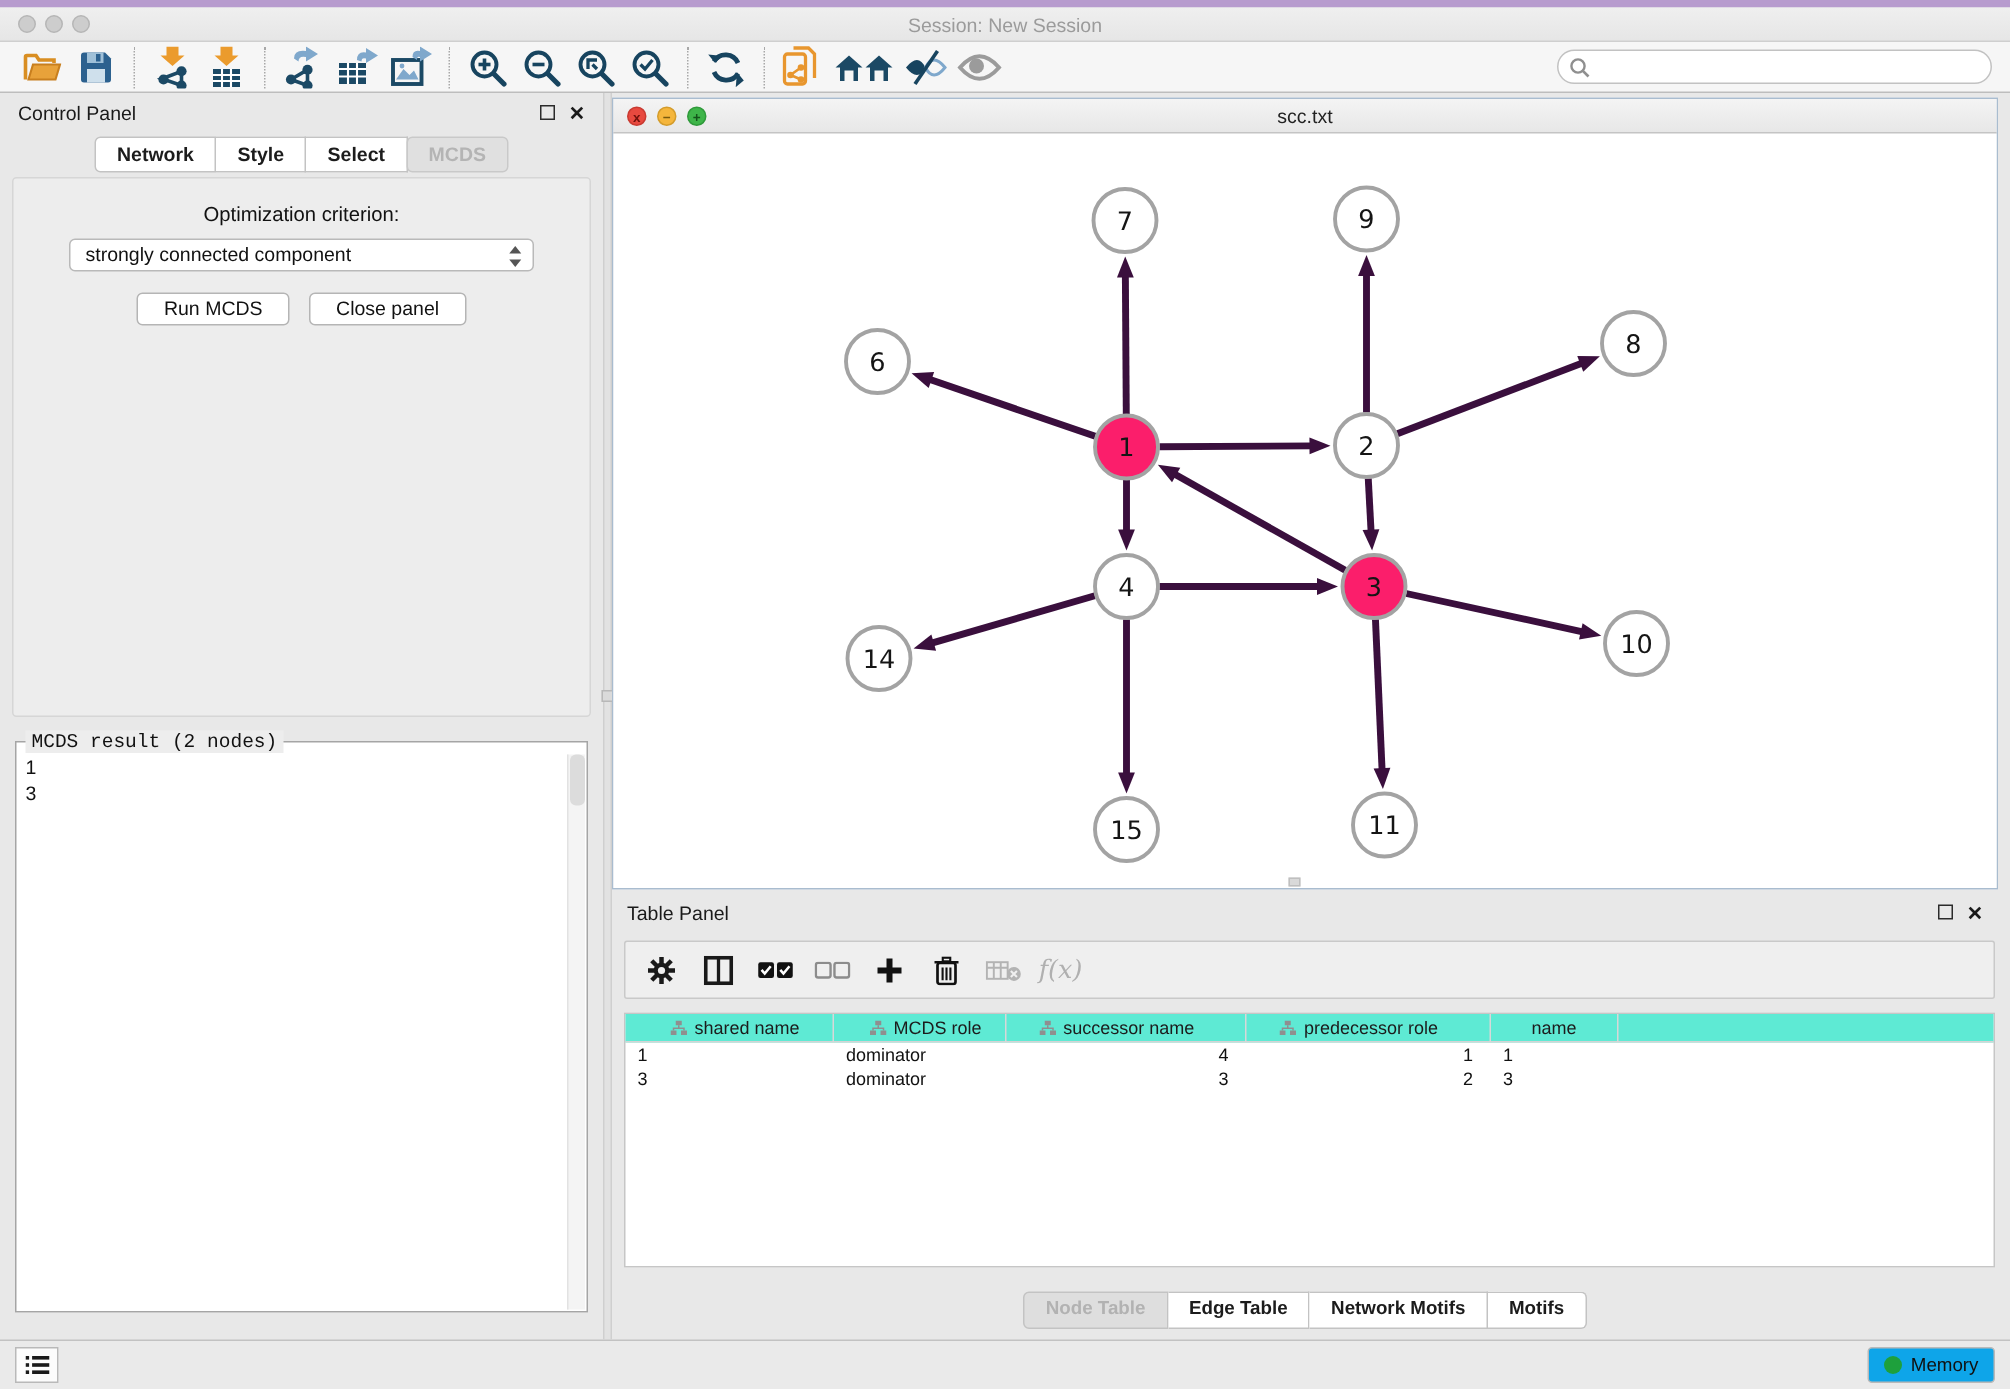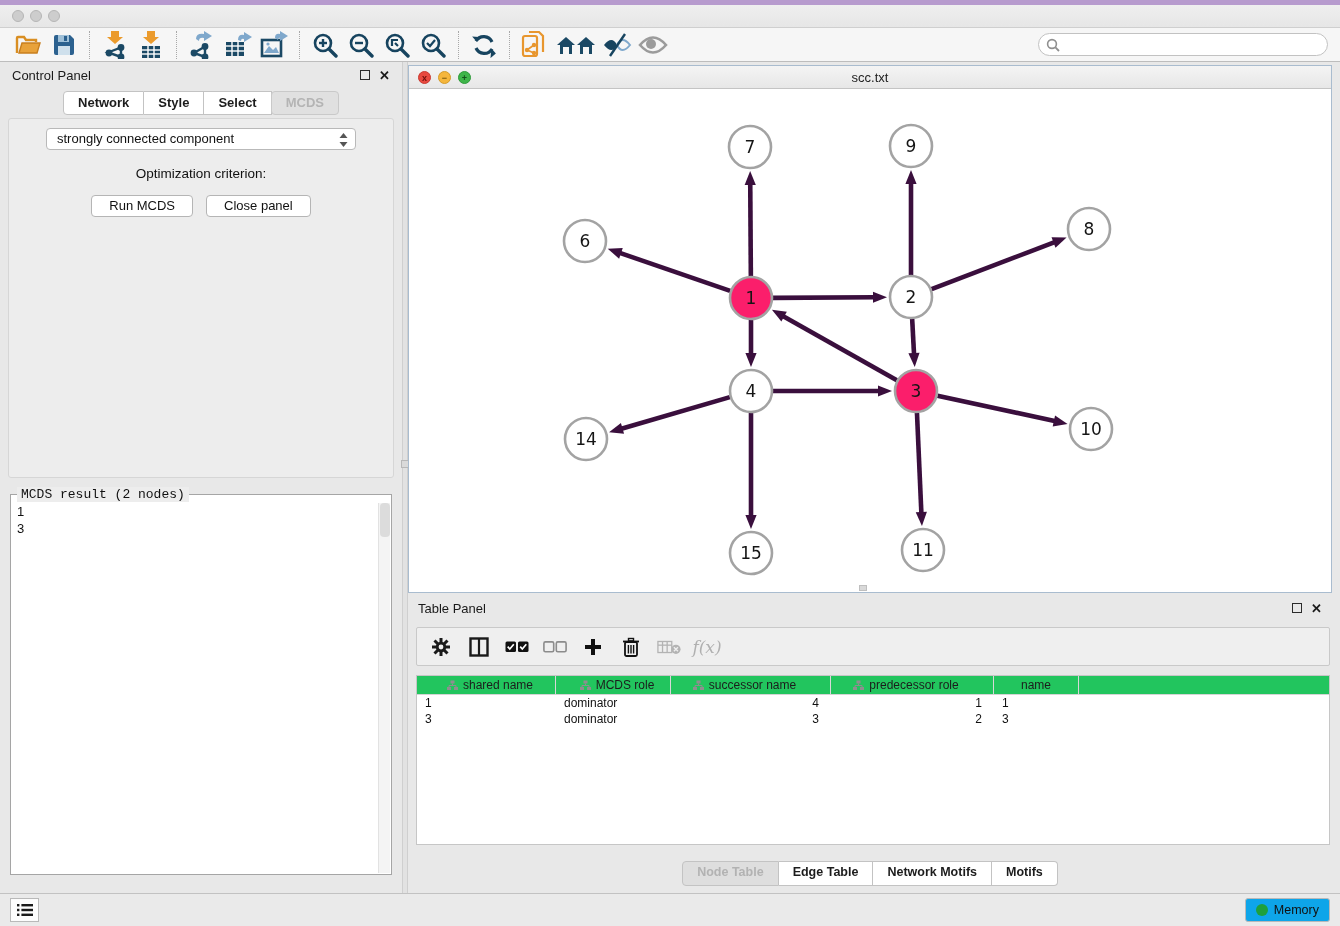--- a/index.html
+++ b/index.html
@@ -58,21 +58,21 @@
   #net-title { position:absolute; left:0; right:0; top:4px; text-align:center; font-size:13px; color:#222; }
   #network-canvas { display:block; background:#fff; }
   #net-resize { position:absolute; left:450px; bottom:1px; width:8px; height:6px; background:#d9d9d9; border:1px solid #bfbfbf; }
 
   
   #table-panel { position:absolute; left:408px; top:533px; width:924px; height:292px; background:#e8e8e8; }
   #tp-toolbar { position:absolute; left:8px; right:2px; top:32px; height:39px; background:#efefef; border:1px solid #c9c9c9; border-radius:2px; display:flex; align-items:center; padding-left:12px; }
   .tp-ico { margin-right:14px; display:flex; align-items:center; justify-content:center; width:24px; height:24px; }
   .fx { font-family:"DejaVu Serif", serif; font-style:italic; font-size:17px; color:#b0b0b0; }
   #tp-table { position:absolute; left:8px; right:2px; top:80px; height:170px; background:#fff; border:1px solid #c6c6c6; font-size:12px; }
-  #tp-head { display:flex; height:19px; background:#22c55e; border-bottom:1px solid #d4d4d4; align-items:center; }
+  #tp-head { display:flex; height:19px; background:#5eead4; border-bottom:1px solid #d4d4d4; align-items:center; }
   .hcell { display:flex; align-items:center; justify-content:center; gap:5px; border-right:1px solid #d8d8d8; height:19px; color:#1c1c1c; }
   .trow { display:flex; height:16px; align-items:center; }
   .tcell { height:16px; line-height:16px; color:#111; }
   .c0 { width:139px; padding-left:8px; }
   .c1 { width:115px; padding-left:8px; }
   .c2 { width:160px; text-align:right; padding-right:12px; }
   .c3 { width:163px; text-align:right; padding-right:12px; }
   .c4 { width:85px;  padding-left:8px; }
   #tp-tabs { position:absolute; left:0; right:0; bottom:1px; height:25px; display:flex; justify-content:center; }
   .tp-seg { background:#fff; border:1px solid #c3c3c3; border-left:none; padding:3px 14px 0; font-size:12.5px; font-weight:bold; color:#1c1c1c; }
@@ -86,20 +86,21 @@
   #memory-dot { width:12px; height:12px; border-radius:50%; background:#1ea03c; }
 </style>
 </head>
 <body>
 
 <div id="purple-strip"></div>
 <div id="titlebar">
   <div class="traffic" style="left:12px"></div>
   <div class="traffic" style="left:30px"></div>
   <div class="traffic" style="left:48px"></div>
+  <div id="win-title">Session: New Session</div>
 </div>
 
 <div id="toolbar">
   <div class="tbtn">
     <svg width="26" height="24" viewBox="0 0 26 24">
         <path d="M2 20 L2 5 Q2 4 3 4 L9 4 L11 7 L21 7 L21 9" fill="none" stroke="#d98e22" stroke-width="2.4"></path>
         <path d="M4 20 L7 10 L25 10 L22 20 Z" fill="#e8a23a" stroke="#c87f1e" stroke-width="1.4"></path>
       </svg>
   </div>
   <div class="tbtn">
@@ -264,30 +265,30 @@
       <span class="close-ico">✕</span>
     </div>
     <div class="seg-tabs">
       <span class="seg first">Network</span>
       <span class="seg">Style</span>
       <span class="seg">Select</span>
       <span class="seg selected">MCDS</span>
     </div>
 
     <div id="mcds-pane">
+      <div id="crit-label">Optimization criterion:</div>
       <div id="crit-select">
         <span>strongly connected component</span>
         <span class="stepper">
           <svg width="11" height="16" viewBox="0 0 11 16">
               <path d="M5.5 1 L9.5 6 L1.5 6 Z" fill="#555"></path>
               <path d="M5.5 15 L9.5 10 L1.5 10 Z" fill="#555"></path>
             </svg>
         </span>
       </div>
-      <div id="crit-label">Optimization criterion:</div>
       <div class="btn-row">
         <button class="mac-btn">Run MCDS</button>
         <button class="mac-btn">Close panel</button>
       </div>
     </div>
 
     <div id="result-box">
       <span id="result-legend">MCDS result (2 nodes)</span>
       <div id="result-text">
         <div>1</div>

